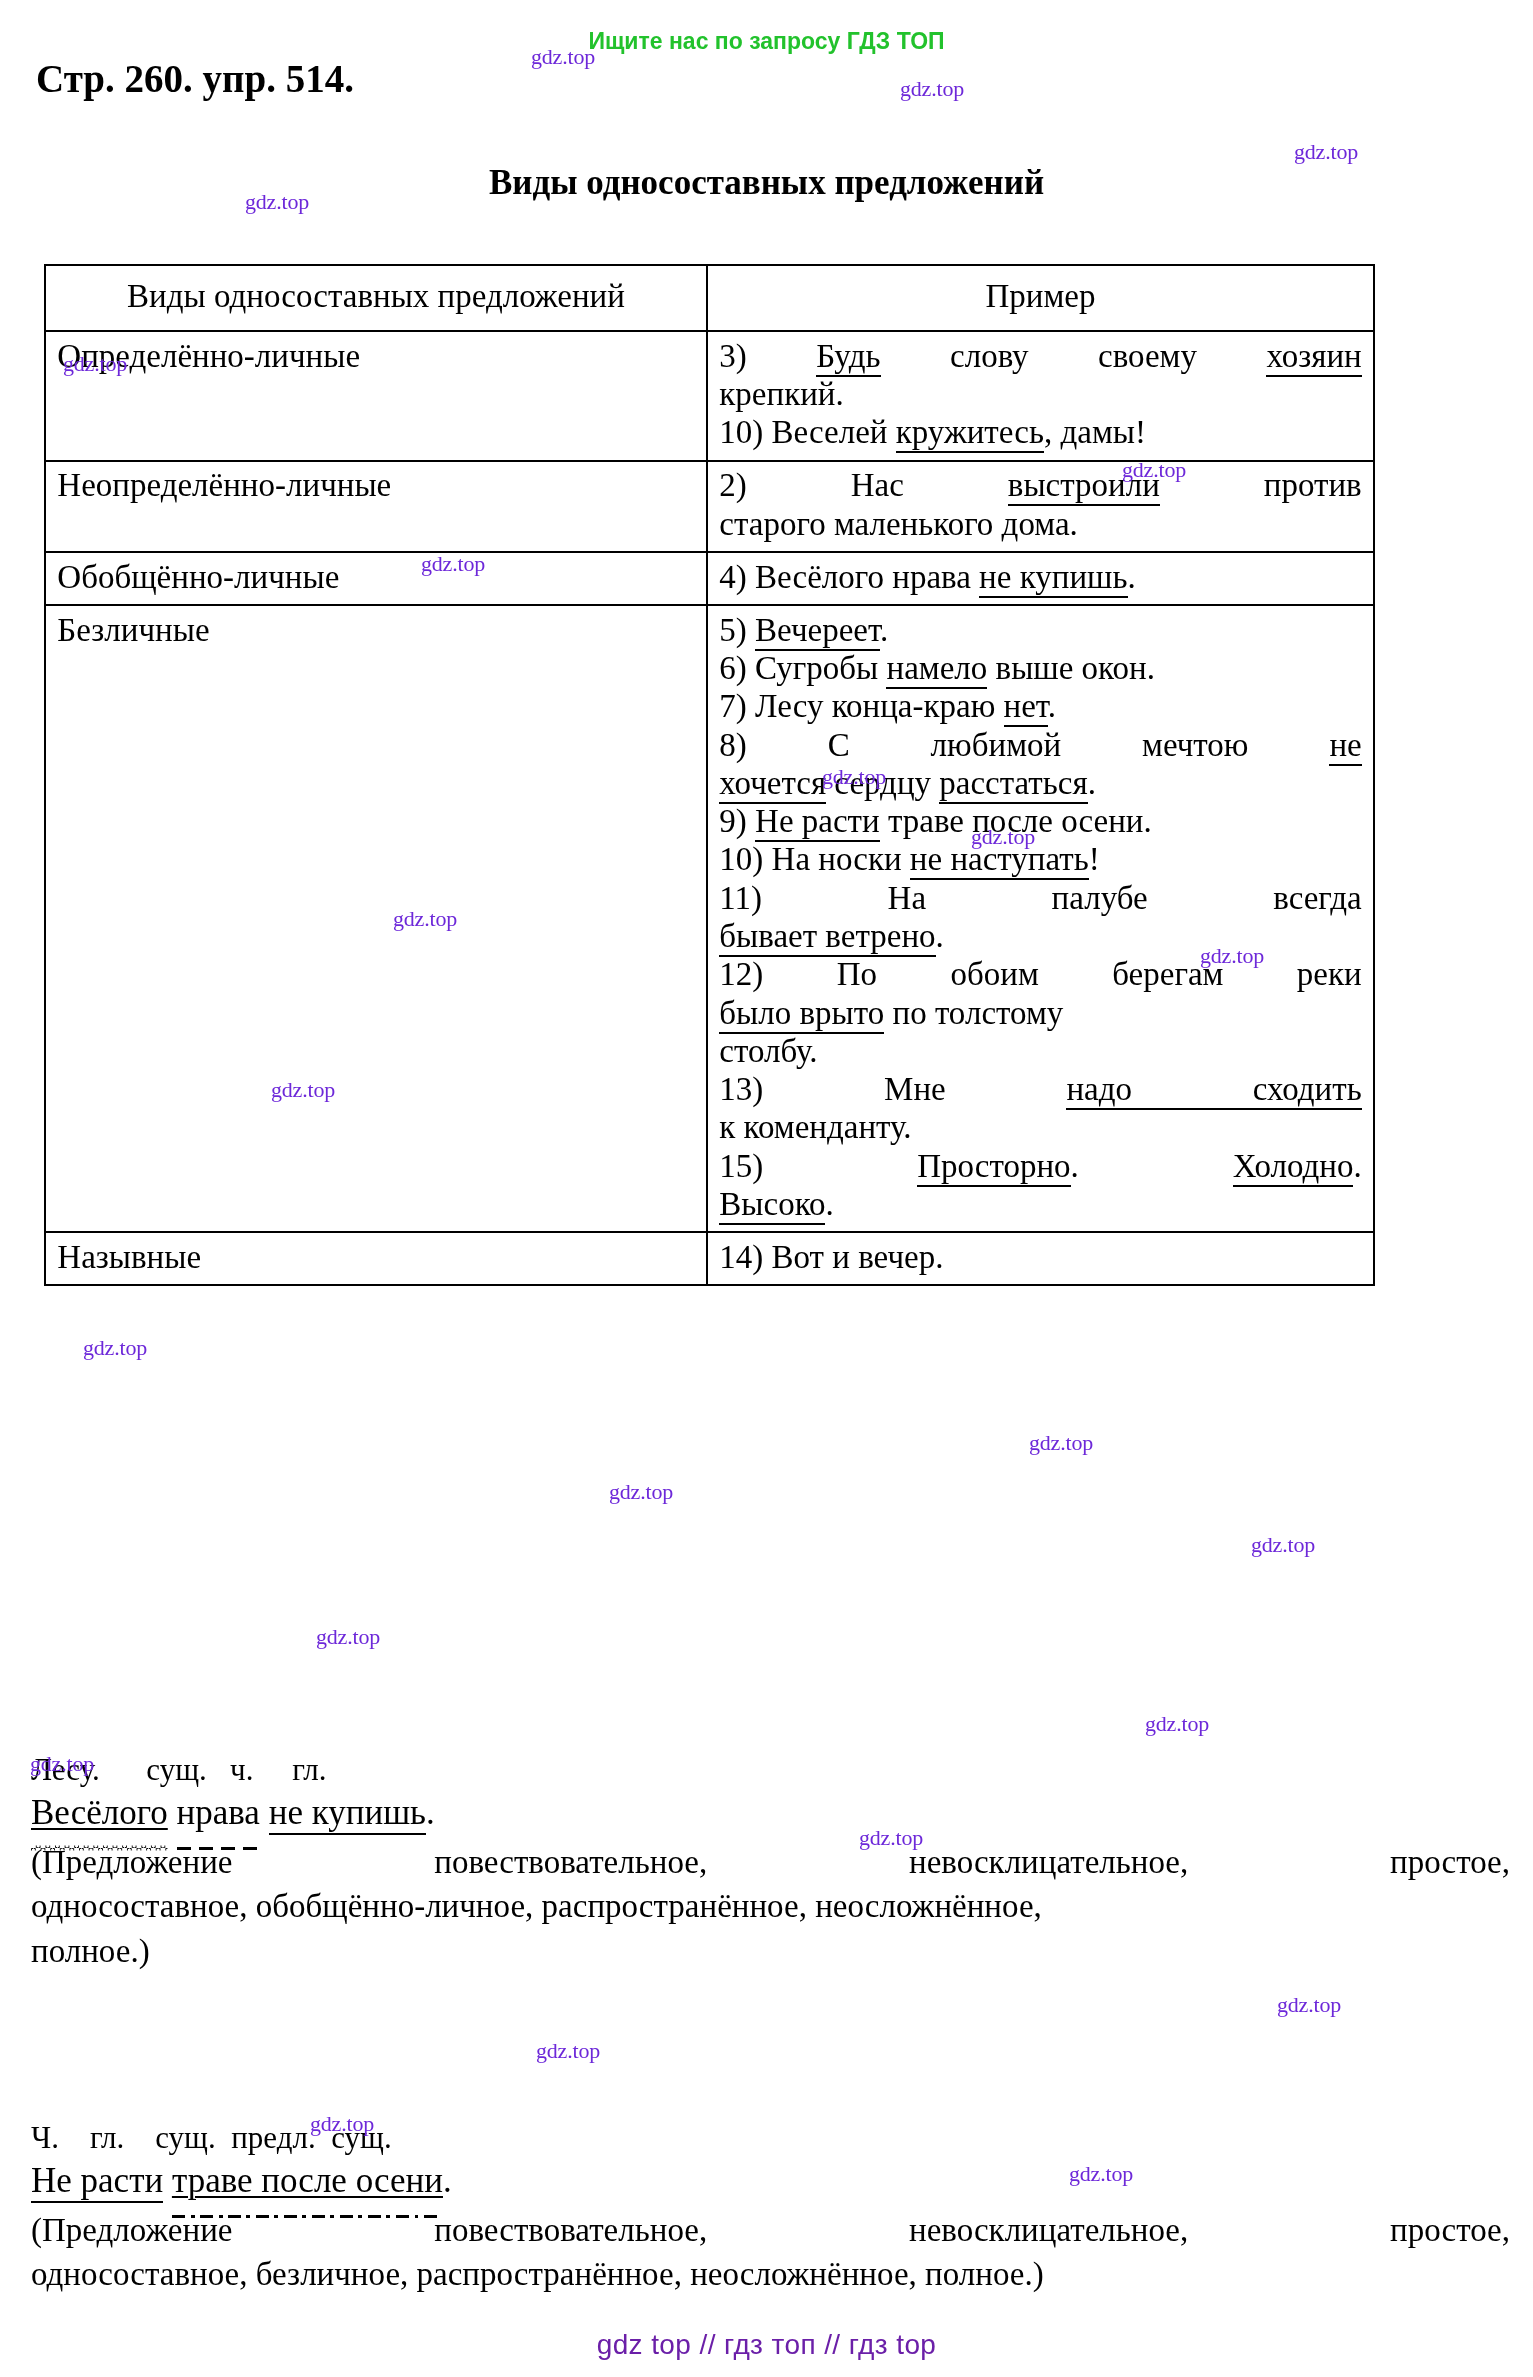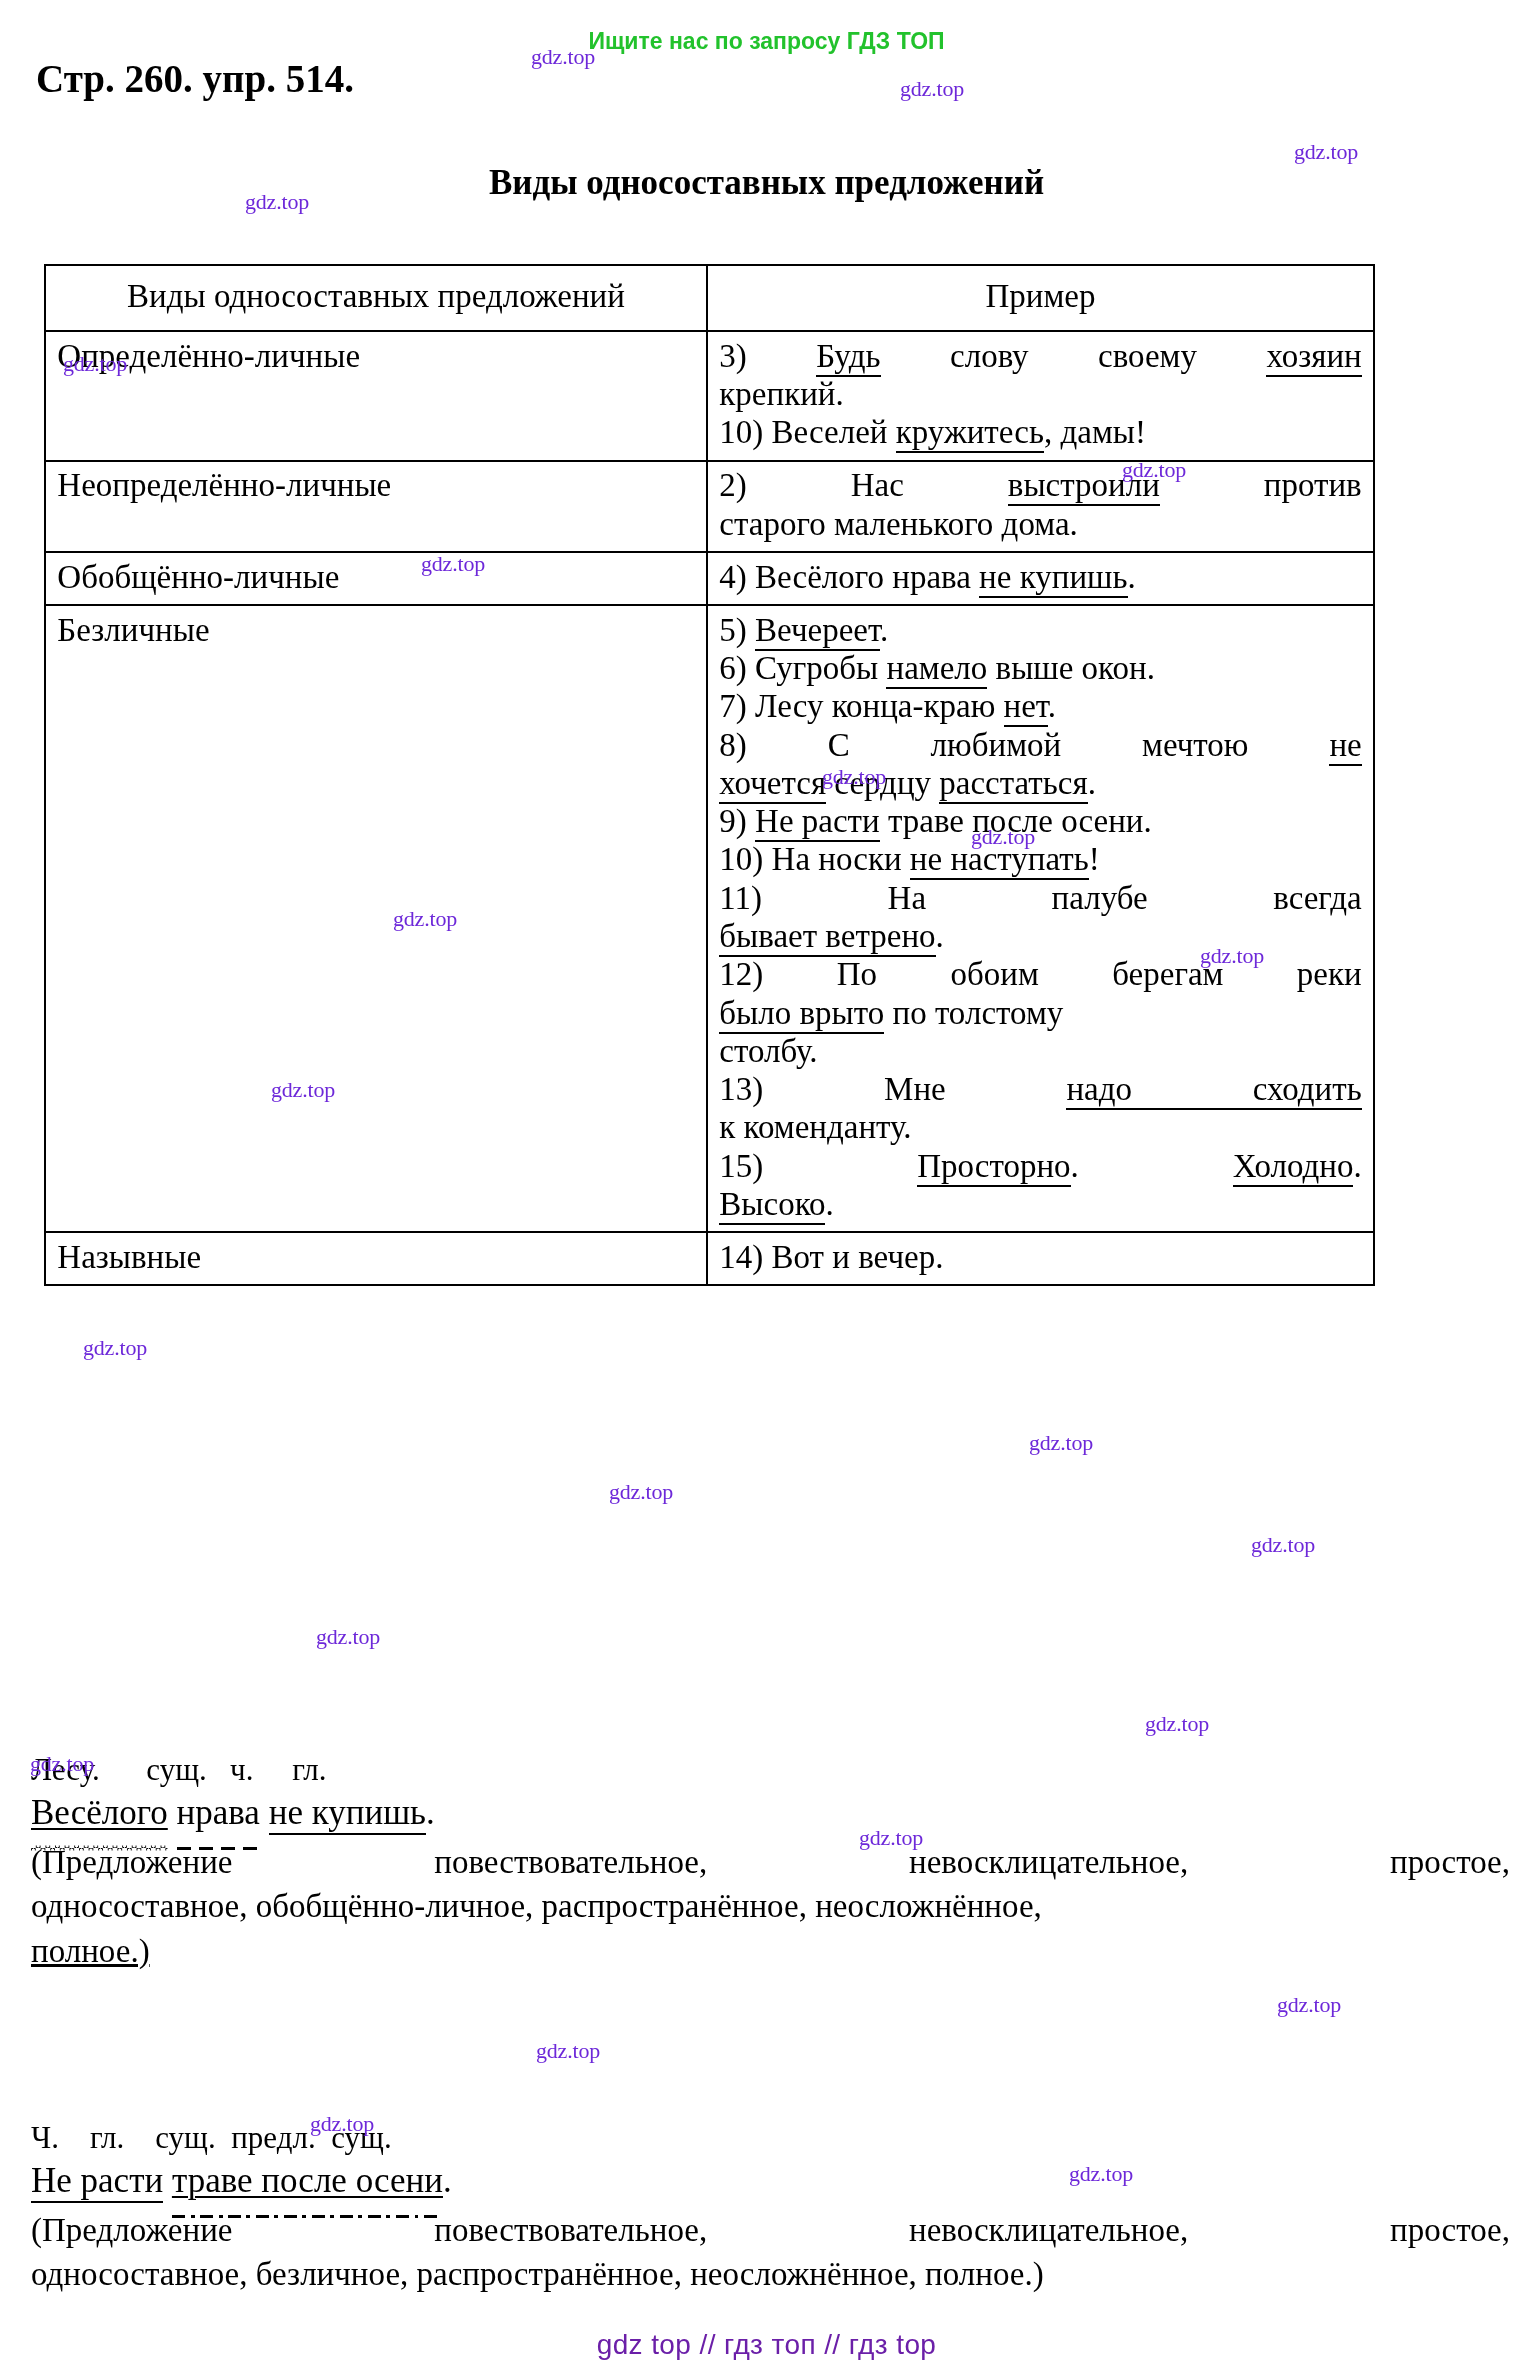--- a/index.html
+++ b/index.html
@@ -263,21 +263,21 @@
       </tr>
     </tbody>
 </table>
 
 <div class="analysis" id="analysis-1" style="top: 1753px;">
     <div class="pos-line">Лесу.      сущ.   ч.     гл.</div>
     <div class="sent-line"><span class="attr">Весёлого</span><span> </span><span class="obj">нрава</span><span> </span><span class="pred">не купишь</span><span>.</span></div>
     <div class="paren-block">
       <span class="j" style="display: block;">(Предложение повествовательное, невосклицательное, простое,</span>
       <span style="display: block;">односоставное, обобщённо-личное, распространённое, неосложнённое,</span>
-      <span style="display: block; text-decoration: underline;">полное.)</span>
+      <span style="display: block;">полное.)</span>
     </div>
   </div>
 <div class="analysis" id="analysis-2" style="top: 2121px;">
     <div class="pos-line">Ч.    гл.    сущ.  предл.  сущ.</div>
     <div class="sent-line"><span class="pred">Не расти</span><span> </span><span class="adv">траве после осени</span><span>.</span></div>
     <div class="paren-block">
       <span class="j" style="display: block;">(Предложение повествовательное, невосклицательное, простое,</span>
       <span style="display: block;">односоставное, безличное, распространённое, неосложнённое, полное.)</span>
     </div>
   </div>

